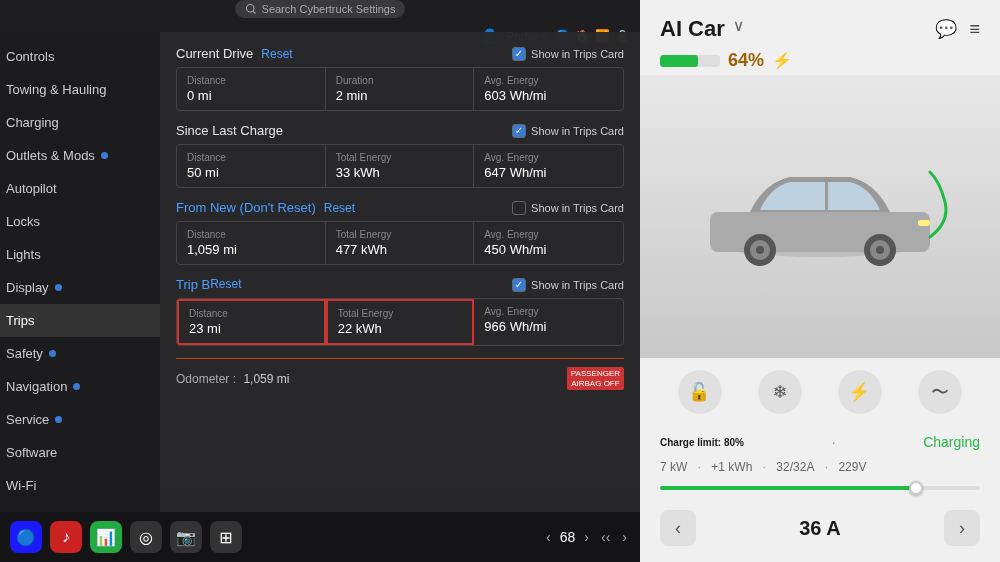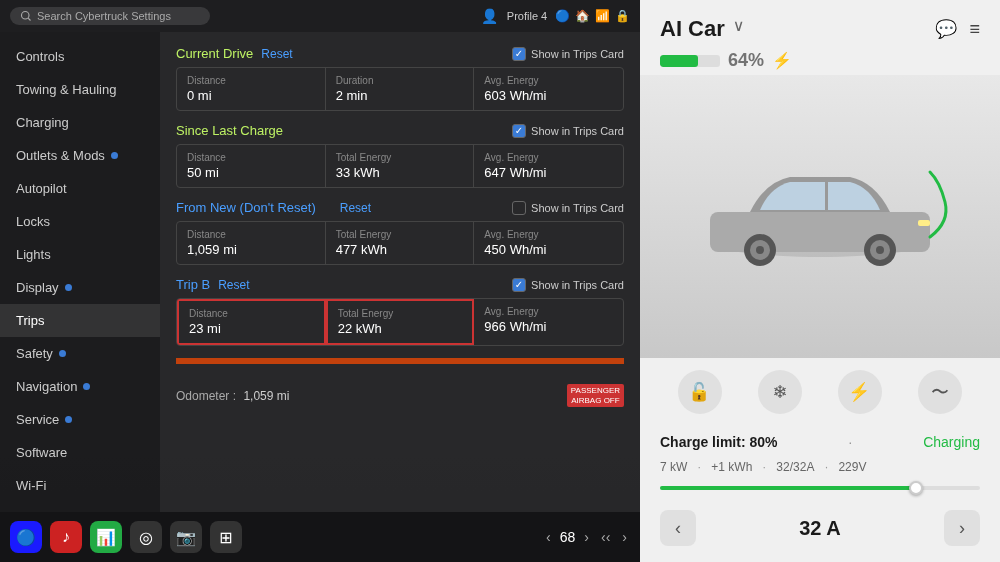--- a/index.html
+++ b/index.html
@@ -32,20 +32,21 @@
     
     .top-bar {
       position: relative;
       z-index: 10;
       height: 32px;
       background: rgba(30,30,32,0.95);
       display: flex;
       align-items: center;
       padding: 0 10px;
       gap: 10px;
+      flex-direction: column;
     }
     .search-box {
       display: flex;
       align-items: center;
       background: rgba(255,255,255,0.12);
       border-radius: 12px;
       padding: 3px 10px;
       gap: 5px;
       flex: 1;
       max-width: 200px;
@@ -73,21 +74,21 @@
     }
 
     
     .sidebar {
       width: 160px;
       background: rgba(28,28,30,0.97);
       padding: 8px 0;
       overflow-y: auto;
     }
     .sidebar-item {
-      padding: 9px 16px;
+      padding: 9px 6px;
       color: #ccc;
       font-size: 13px;
       cursor: pointer;
       display: flex;
       align-items: center;
       gap: 6px;
     }
     .sidebar-item.active {
       background: rgba(255,255,255,0.1);
       color: #fff;
@@ -109,21 +110,21 @@
     }
 
     
     .section-header {
       display: flex;
       align-items: center;
       justify-content: space-between;
       margin-bottom: 6px;
     }
     .section-title {
-      color: #bef264;
+      color: #e5e5e5;
       font-size: 13px;
       font-weight: 500;
     }
     .section-title.blue { color: #4a9eff; }
     .reset-btn {
       color: #4a9eff;
       font-size: 12px;
       cursor: pointer;
       background: none;
       border: none;
@@ -173,22 +174,22 @@
       color: #fff;
       font-size: 13px;
       font-weight: 500;
     }
 
     
     .odometer-row {
       color: #aaa;
       font-size: 12px;
       margin-top: 8px;
-      padding-top: 20px;
-      border-top: 6px solid #c2410c;
+      padding-top: 8px;
+      border-top: 1px solid #c2410c;
       display: flex;
       align-items: center;
       justify-content: space-between;
     }
     .passenger-badge {
       background: #cc3333;
       color: #fff;
       font-size: 8px;
       padding: 2px 4px;
       border-radius: 2px;
@@ -289,21 +290,21 @@
       overflow: hidden;
     }
     .charge-bar-fill {
       height: 100%;
       background: #22bb44;
       border-radius: 3px;
     }
     .charge-pct {
       font-size: 18px;
       font-weight: 600;
-      color: #737373;
+      color: #a16207;
     }
     .lightning { color: #22bb44; font-size: 16px; }
 
     .charge-time {
       padding: 0 20px 10px;
       color: #555;
       font-size: 13px;
     }
 
     
@@ -338,21 +339,21 @@
 
     
     .charge-limit-row {
       display: flex;
       align-items: center;
       justify-content: space-between;
       padding: 8px 20px;
       background: #f0f0f0;
     }
     .charge-limit-text {
-      font-size: 14px;
+      font-size: 10px;
       font-weight: 600;
       color: #1a1a1a;
     }
     .charging-badge {
       color: #22bb44;
       font-size: 14px;
       font-weight: 500;
     }
     .charge-details {
       display: flex;
@@ -537,21 +538,21 @@
           <div class="data-label">Total Energy</div>
           <div class="data-value">33 kWh</div>
         </div>
         <div class="data-cell no-bottom">
           <div class="data-label">Avg. Energy</div>
           <div class="data-value">647 Wh/mi</div>
         </div>
       </div>
 
       <div class="section-header">
-        <div style="display:flex;gap:24px;">
+        <div style="display:flex;gap:8px;">
           <span class="section-title blue">From New (Don't Reset)</span>
           <button class="reset-btn">Reset</button>
         </div>
         <div class="show-trips-label">
           <div class="checkbox empty"></div>
           <span>Show in Trips Card</span>
         </div>
       </div>
       <div class="data-grid">
         <div class="data-cell no-bottom">
@@ -562,21 +563,21 @@
           <div class="data-label">Total Energy</div>
           <div class="data-value">477 kWh</div>
         </div>
         <div class="data-cell no-bottom">
           <div class="data-label">Avg. Energy</div>
           <div class="data-value">450 Wh/mi</div>
         </div>
       </div>
 
       <div class="section-header">
-        <div style="display:flex;gap:8px;align-items:flex-end;">
+        <div style="display:flex;align-items:flex-start;">
           <span class="section-title blue">Trip B</span>
           <button class="reset-btn">Reset</button>
         </div>
         <div class="show-trips-label">
           <div class="checkbox">
             <span class="checkbox-check">✓</span>
           </div>
           <span>Show in Trips Card</span>
         </div>
       </div>
@@ -696,16 +697,16 @@
 
   <div class="charge-slider-row">
     <div class="slider-track">
       <div class="slider-fill" style="width:80%;"></div>
       <div class="slider-thumb" style="left:calc(80% - 7px);"></div>
     </div>
   </div>
 
   <div class="ampere-row">
     <button class="ampere-nav-btn">‹</button>
-    <span class="ampere-value">32 A</span>
+    <span class="ampere-value">36 A</span>
     <button class="ampere-nav-btn">›</button>
   </div>
 </div>
 
 </body></html>

